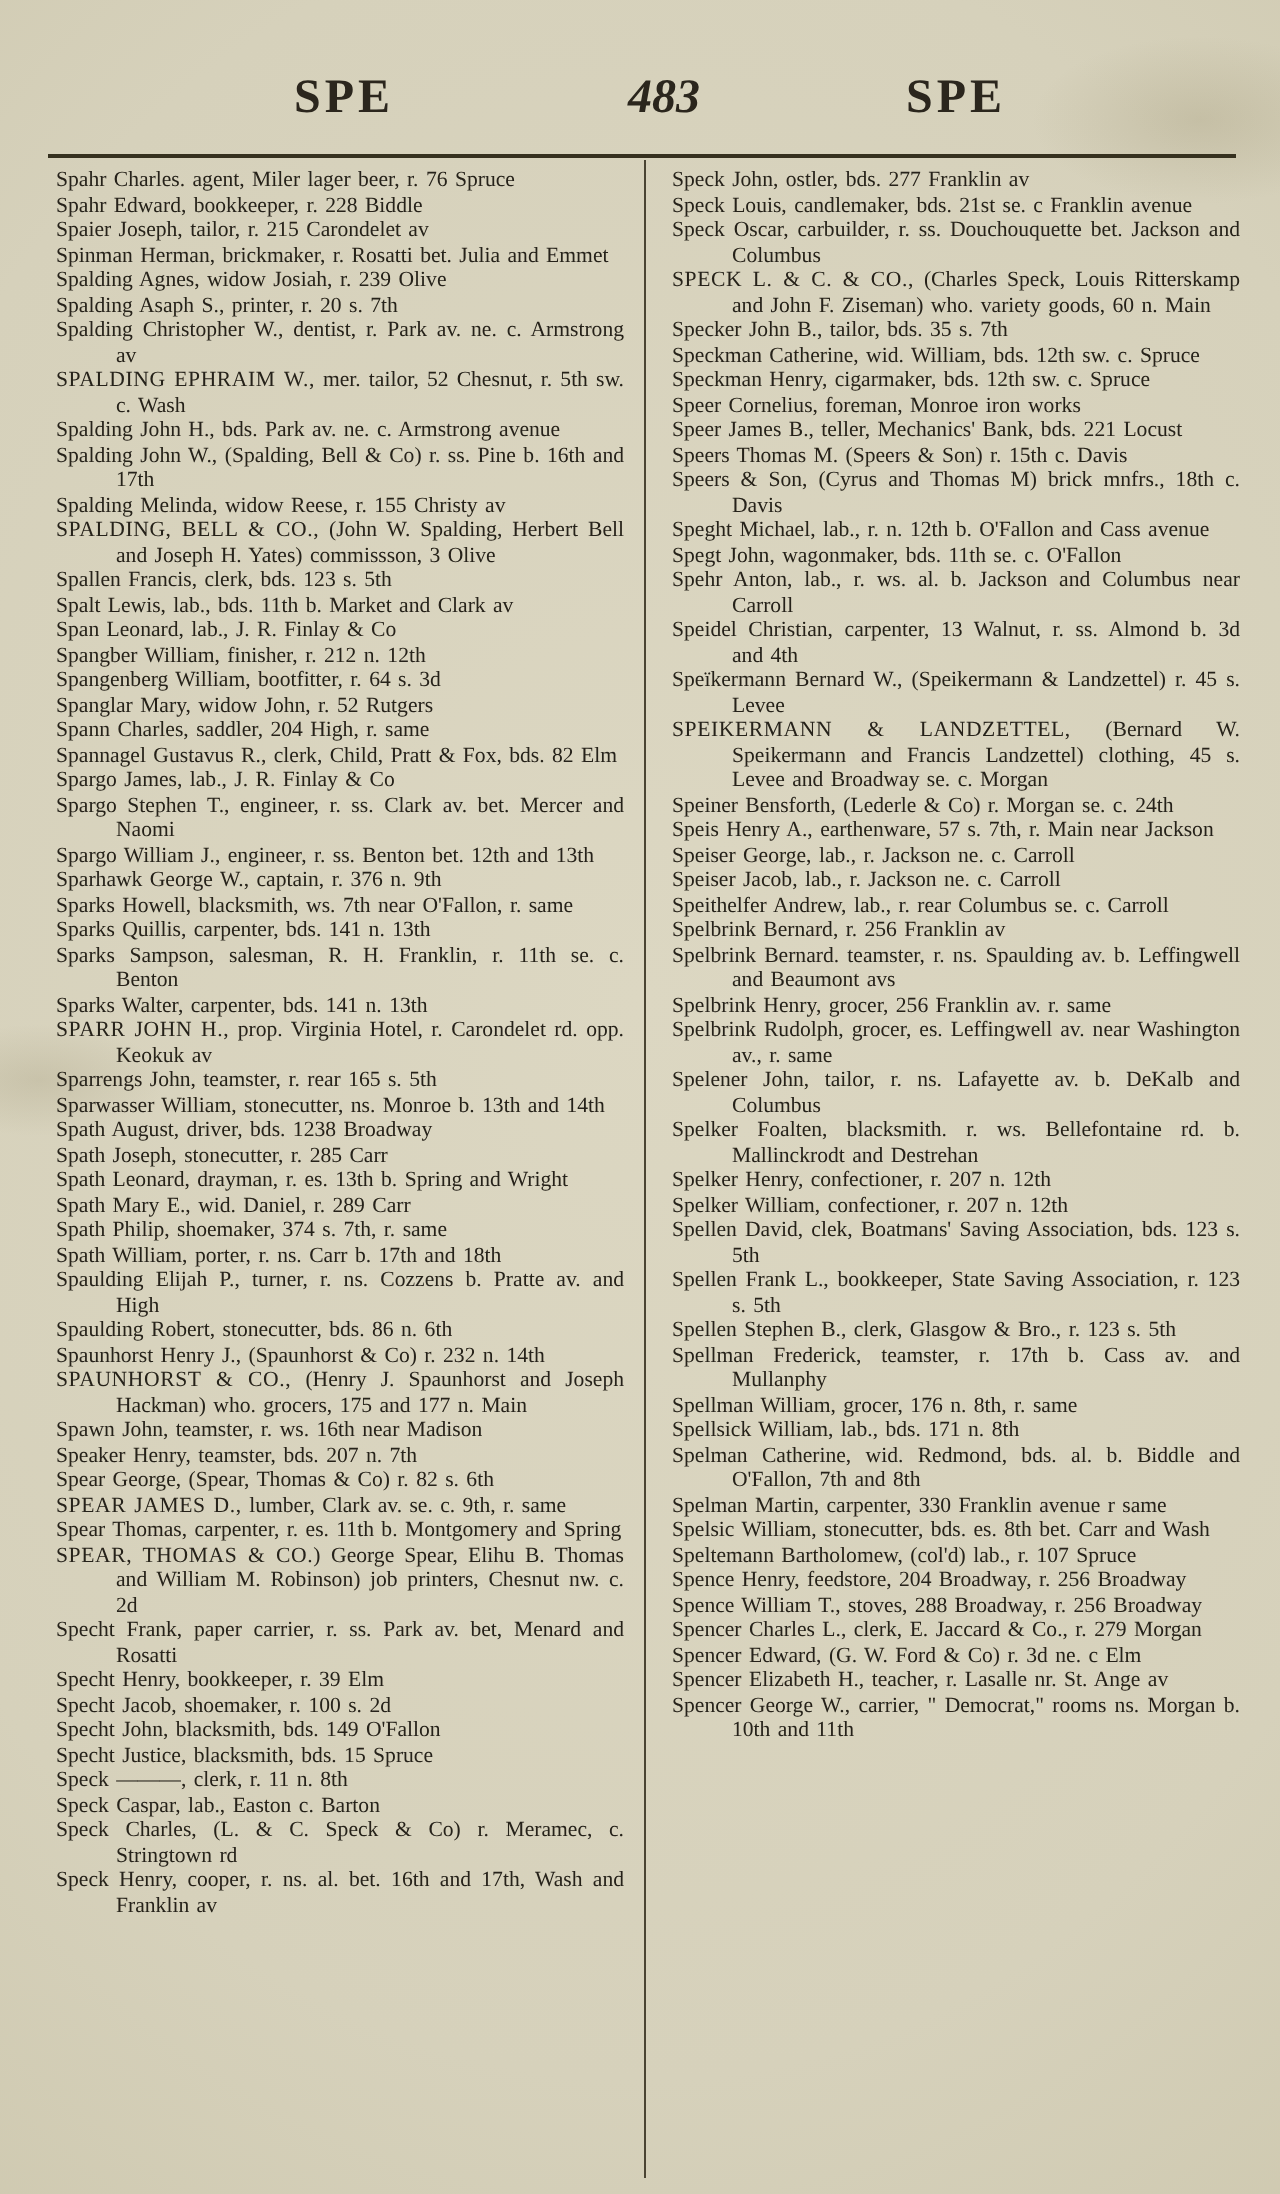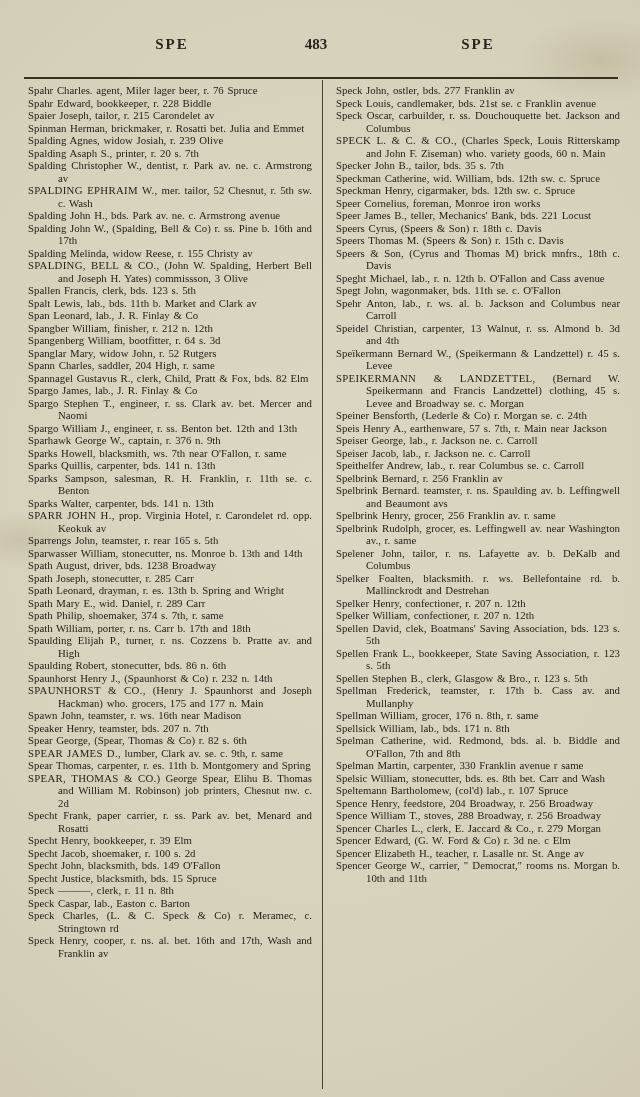--- a/index.html
+++ b/index.html
@@ -12,24 +12,24 @@
   .page{
     position:relative;width:640px;height:1097px;
     background:
       radial-gradient(ellipse 120px 60px at 600px 60px, rgba(150,140,105,0.25), rgba(0,0,0,0) 70%),
       radial-gradient(ellipse 90px 40px at 20px 540px, rgba(140,130,95,0.20), rgba(0,0,0,0) 70%),
       radial-gradient(ellipse 700px 900px at 320px 500px, #dcd7c2 0%, #d6d1bb 60%, #cac4a9 100%);
   }
   .header{position:absolute;top:36px;left:0;width:640px;height:34px;}
   .header span{
     position:absolute;transform:translateX(-50%);
-    font-size:15px;font-weight:bold;color:#2b261d;
+    font-size:24px;font-weight:bold;color:#2b261d;
   }
   .header .sec-left{left:172px;letter-spacing:2px;}
-  .header .pageno{left:316px;}
+  .header .pageno{left:332px;font-style:italic;}
   .header .sec-right{left:478px;letter-spacing:2px;}
   .hrule{
     position:absolute;top:77px;left:24px;width:594px;height:2px;
     background:#36311f;
   }
   .vrule{
     position:absolute;top:80px;bottom:8px;left:322px;width:1px;
     background:#4a4433;
   }
   .columns{
@@ -119,21 +119,20 @@
     <div class="col">
         <p class="entry">Speck John, ostler, bds. 277 Franklin av</p>
         <p class="entry">Speck Louis, candlemaker, bds. 21st se. c Franklin avenue</p>
         <p class="entry">Speck Oscar, carbuilder, r. ss. Douchouquette bet. Jackson and Columbus</p>
         <p class="entry"><b>SPECK L. &amp; C. &amp; CO.,</b> (Charles Speck, Louis Ritterskamp and John F. Ziseman) who. variety goods, 60 n. Main</p>
         <p class="entry">Specker John B., tailor, bds. 35 s. 7th</p>
         <p class="entry">Speckman Catherine, wid. William, bds. 12th sw. c. Spruce</p>
         <p class="entry">Speckman Henry, cigarmaker, bds. 12th sw. c. Spruce</p>
         <p class="entry">Speer Cornelius, foreman, Monroe iron works</p>
         <p class="entry">Speer James B., teller, Mechanics' Bank, bds. 221 Locust</p>
-        <p class="entry">Speers Cyrus, (Speers &amp; Son) r. 18th c. Davis</p>
         <p class="entry">Speers Thomas M. (Speers &amp; Son) r. 15th c. Davis</p>
         <p class="entry">Speers &amp; Son, (Cyrus and Thomas M) brick mnfrs., 18th c. Davis</p>
         <p class="entry">Speght Michael, lab., r. n. 12th b. O'Fallon and Cass avenue</p>
         <p class="entry">Spegt John, wagonmaker, bds. 11th se. c. O'Fallon</p>
         <p class="entry">Spehr Anton, lab., r. ws. al. b. Jackson and Columbus near Carroll</p>
         <p class="entry">Speidel Christian, carpenter, 13 Walnut, r. ss. Almond b. 3d and 4th</p>
         <p class="entry">Speïkermann Bernard W., (Speikermann &amp; Landzettel) r. 45 s. Levee</p>
         <p class="entry"><b>SPEIKERMANN &amp; LANDZETTEL,</b> (Bernard W. Speikermann and Francis Landzettel) clothing, 45 s. Levee and Broadway se. c. Morgan</p>
         <p class="entry">Speiner Bensforth, (Lederle &amp; Co) r. Morgan se. c. 24th</p>
         <p class="entry">Speis Henry A., earthenware, 57 s. 7th, r. Main near Jackson</p>

